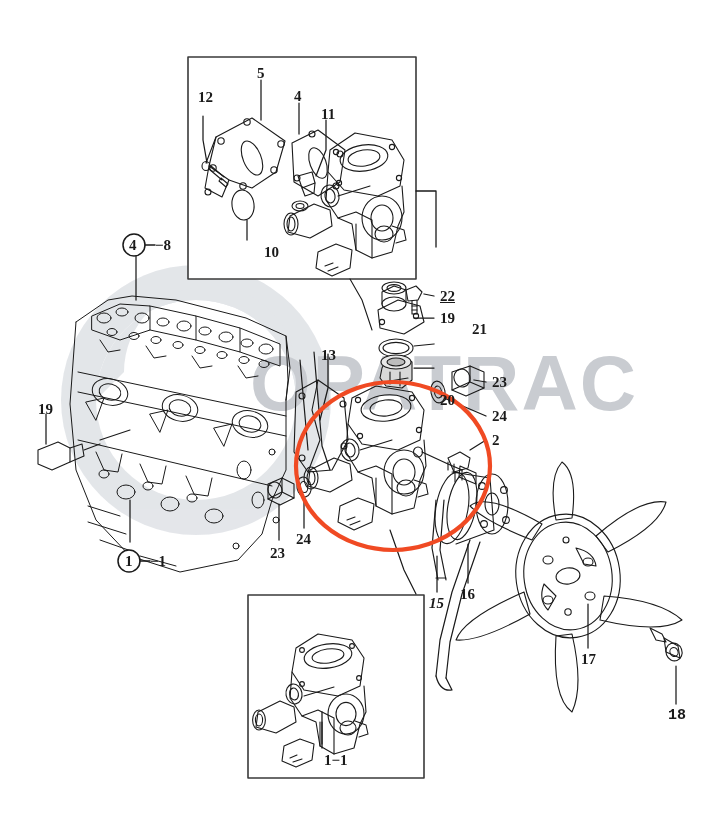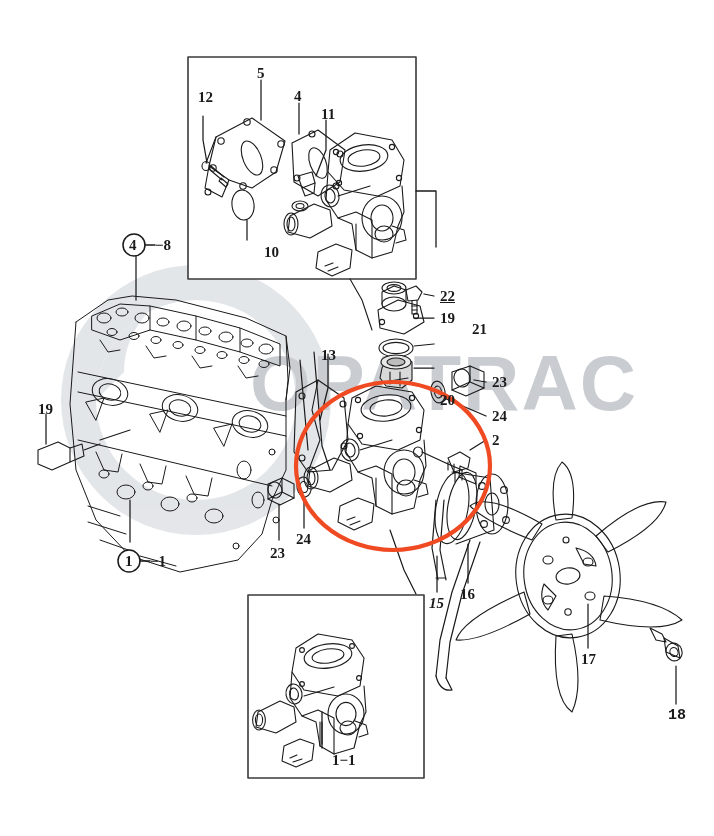--- a/index.html
+++ b/index.html
@@ -405,15 +405,15 @@
   <div class="lbl" style="left:150px;top:554px;">−1</div>
 
   <div class="lbl" style="left:270px;top:546px;">23</div>
   <div class="lbl" style="left:296px;top:532px;">24</div>
 
   <div class="lbl" style="left:429px;top:596px;font-style:italic;">15</div>
   <div class="lbl" style="left:460px;top:587px;">16</div>
   <div class="lbl" style="left:581px;top:652px;text-align:right;">17</div>
   <div class="lbl" style="left:668px;top:708px;font-family:Liberation Mono, monospace;">18</div>
 
-  <div class="lbl" style="left:332px;top:753px;">1−1</div>
+  <div class="lbl" style="left:324px;top:753px;">1−1</div>
 
 </div>
 
 </body></html>

